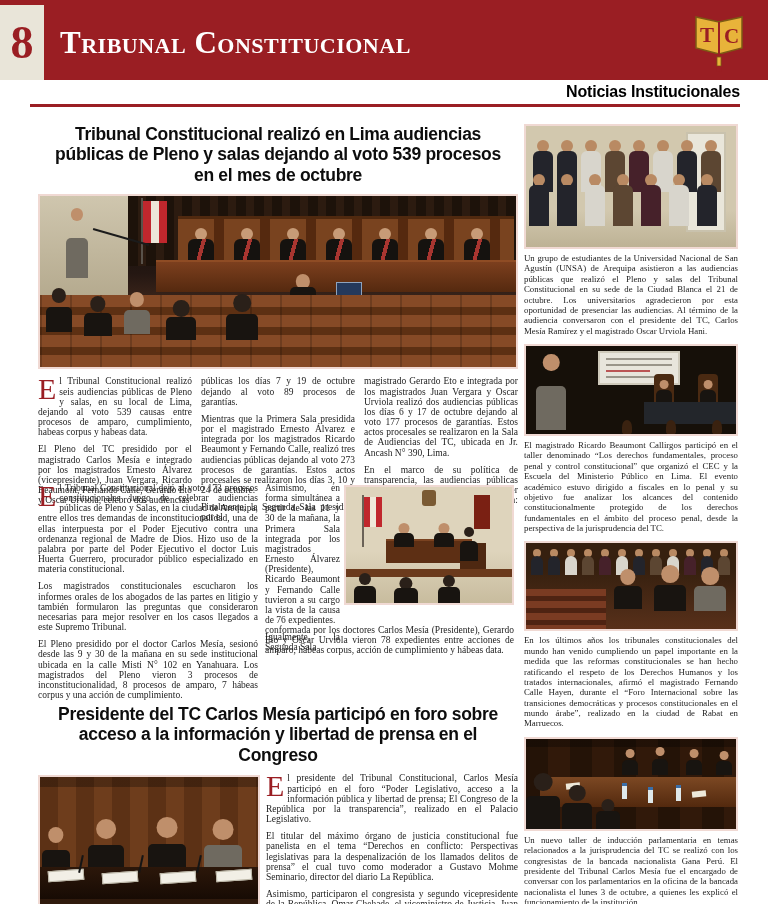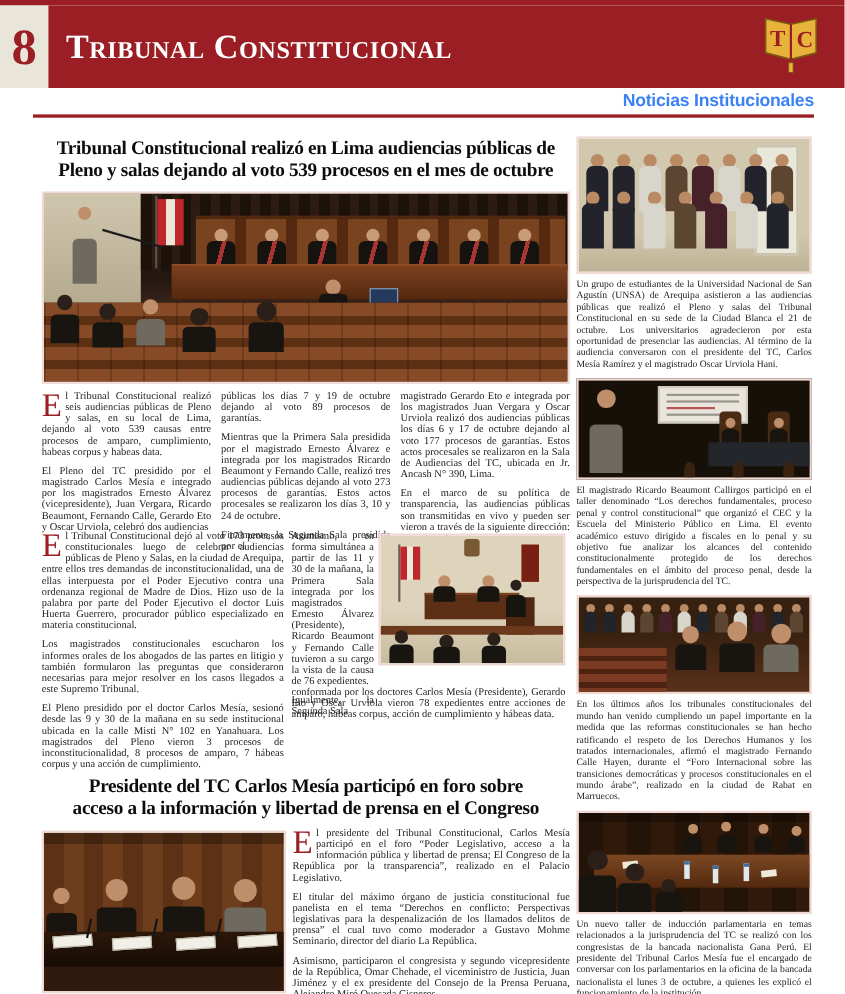--- a/index.html
+++ b/index.html
@@ -8,28 +8,28 @@
 
   
   .top-strip{position:absolute;top:0;left:0;width:768px;height:5px;background:#9A1E23;}
   .masthead{position:absolute;top:5px;left:0;width:768px;height:75px;display:flex;}
   .pagenum-box{width:44px;background:#E9E5D9;display:flex;align-items:center;justify-content:center;}
   .pagenum{font-size:46px;font-weight:bold;color:#9A1E23;line-height:1;}
   .band{flex:1;background:#9A1E23;position:relative;display:flex;align-items:center;padding-left:16px;}
   .band-title{color:#fff;font-variant:small-caps;font-weight:bold;font-size:31px;letter-spacing:.5px;text-align:right;}
   .logo{position:absolute;right:22px;top:7px;width:54px;height:60px;}
   .section-row{position:absolute;top:83px;left:0;width:740px;text-align:right;height:20px;}
-  .section-label{font-family:"Liberation Sans",sans-serif;font-weight:bold;font-size:16px;color:#3b82f6;letter-spacing:-.2px;}
+  .section-label{font-family:"Liberation Sans",sans-serif;font-weight:bold;font-size:16px;color:#000000;letter-spacing:-.2px;}
   .rule{position:absolute;top:104px;left:30px;width:710px;height:3px;background:#9A1E23;}
 
   
   .main-col{position:absolute;left:38px;top:122px;width:480px;height:782px;}
   .sidebar{position:absolute;left:524px;top:124px;width:214px;}
 
-  .headline{font-family:Liberation Serif, serif;font-stretch:condensed;font-weight:bold;
+  .headline{font-family:Liberation Sans, sans-serif;font-stretch:condensed;font-weight:bold;
             font-size:17.5px;line-height:1.17;letter-spacing:-.3px;text-align:center;color:#0d0d0d;margin:0;}
   .p{margin:0 0 7px;text-align:justify;font-size:9.5px;line-height:1.07;}
   .dropcap{float:left;font-size:30px;line-height:24px;color:#9A1E23;margin:1px 3px 0 0;}
 
   .photo{border:2px solid #F0D9D3;position:relative;overflow:hidden;box-sizing:content-box;}
 
   
   .a1{position:absolute;left:0;top:0;width:480px;}
   .a1 .headline{margin:2px 10px 9px;}
   .photo-main{width:476px;height:171px;background:linear-gradient(180deg,#17100b 0%,#241712 45%,#3a241a 60%,#4a2c1c 100%);}

